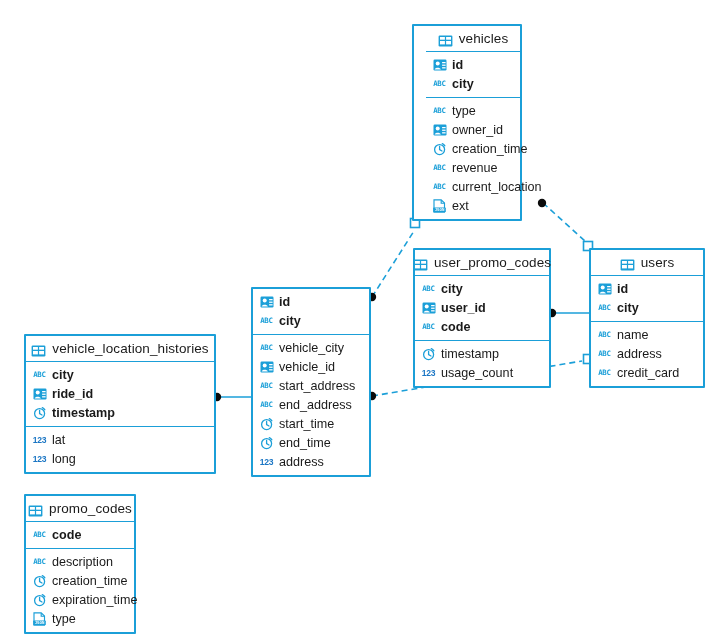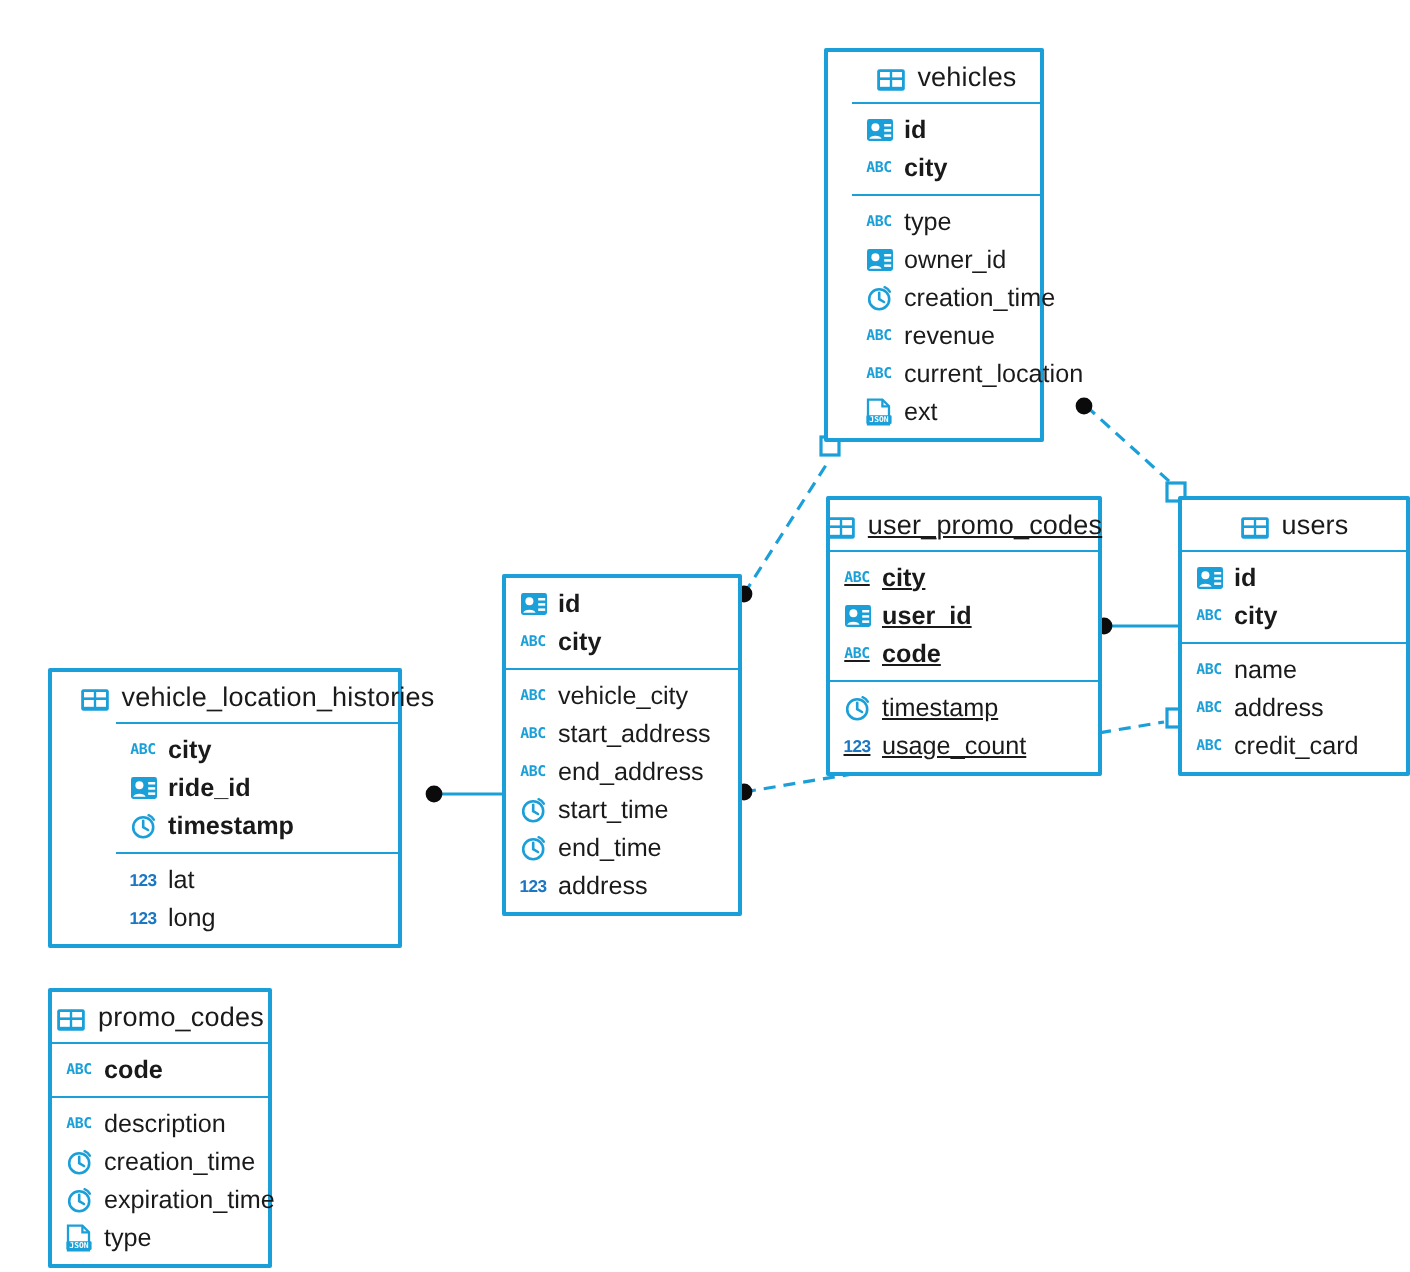--- a/index.html
+++ b/index.html
@@ -187,21 +187,21 @@
               <path d="M1 0.8 h7.2 l3.3 3.3 v9.1 h-10.5 z" fill="#ffffff" stroke="#1b9fd8" stroke-width="1.15"></path>
               <path d="M8.2 0.9 v3.3 h3.2" fill="none" stroke="#1b9fd8" stroke-width="1.15"></path>
               <rect x="0.2" y="8.6" width="12.6" height="4.4" rx="0.6" fill="#1b9fd8"></rect>
               <text x="6.5" y="12.2" font-size="4.0" font-family="DejaVu Sans Mono, monospace" font-weight="bold" fill="#ffffff" text-anchor="middle">JSON</text>
             </svg>
           </span>
           <span class="field-name">ext</span>
         </div>
       </div>
     </div>
-    <div class="table-node" style="left: 413px; top: 248px; width: 138px; text-decoration: underline;">
+    <div class="table-node" style="left: 413px; top: 248px; width: 138px;">
       <div class="tbl-header">
         <span class="hdr-icon"><svg width="15" height="12" viewBox="0 0 15 12">
             <rect x="0.6" y="0.6" width="13.8" height="10.8" rx="1.2" fill="#1b9fd8"></rect>
             <rect x="2.0" y="2.0" width="4.9" height="2.7" fill="#ffffff"></rect>
             <rect x="8.1" y="2.0" width="4.9" height="2.7" fill="#ffffff"></rect>
             <rect x="2.0" y="6.0" width="4.9" height="3.4" fill="#ffffff"></rect>
             <rect x="8.1" y="6.0" width="4.9" height="3.4" fill="#ffffff"></rect>
           </svg></span>
         <span class="tbl-title">user_promo_codes</span>
       </div>
@@ -309,20 +309,33 @@
           <span class="ticon icon-abc">ABC</span>
           <span class="field-name">city</span>
         </div>
       </div>
       <div class="field-section">
         <div class="field-row">
           <span class="ticon icon-abc">ABC</span>
           <span class="field-name">vehicle_city</span>
         </div>
         <div class="field-row">
+          <span class="ticon">
+            <svg width="14" height="12" viewBox="0 0 14 12">
+              <rect x="0.5" y="0.5" width="13" height="11" rx="1.2" fill="#1b9fd8"></rect>
+              <circle cx="4.7" cy="4.6" r="2.0" fill="#ffffff"></circle>
+              <path d="M1.6 10.4c0.5-2.1 5.7-2.1 6.2 0z" fill="#ffffff"></path>
+              <rect x="9.1" y="3.0" width="3.5" height="1.25" fill="#ffffff"></rect>
+              <rect x="9.1" y="5.6" width="3.5" height="1.25" fill="#ffffff"></rect>
+              <rect x="9.1" y="8.2" width="3.5" height="1.25" fill="#ffffff"></rect>
+            </svg>
+          </span>
+          <span class="field-name">vehicle_id</span>
+        </div>
+        <div class="field-row">
           <span class="ticon icon-abc">ABC</span>
           <span class="field-name">start_address</span>
         </div>
         <div class="field-row">
           <span class="ticon icon-abc">ABC</span>
           <span class="field-name">end_address</span>
         </div>
         <div class="field-row">
           <span class="ticon">
             <svg width="14" height="14" viewBox="0 0 14 14">
@@ -342,21 +355,21 @@
             </svg>
           </span>
           <span class="field-name">end_time</span>
         </div>
         <div class="field-row">
           <span class="ticon icon-123">123</span>
           <span class="field-name">address</span>
         </div>
       </div>
     </div>
-    <div class="table-node" style="left: 24px; top: 334px; width: 177px; padding-left: 32px;">
+    <div class="table-node" style="left: 24px; top: 334px; width: 192px;">
       <div class="tbl-header">
         <span class="hdr-icon"><svg width="15" height="12" viewBox="0 0 15 12">
             <rect x="0.6" y="0.6" width="13.8" height="10.8" rx="1.2" fill="#1b9fd8"></rect>
             <rect x="2.0" y="2.0" width="4.9" height="2.7" fill="#ffffff"></rect>
             <rect x="8.1" y="2.0" width="4.9" height="2.7" fill="#ffffff"></rect>
             <rect x="2.0" y="6.0" width="4.9" height="3.4" fill="#ffffff"></rect>
             <rect x="8.1" y="6.0" width="4.9" height="3.4" fill="#ffffff"></rect>
           </svg></span>
         <span class="tbl-title">vehicle_location_histories</span>
       </div>

